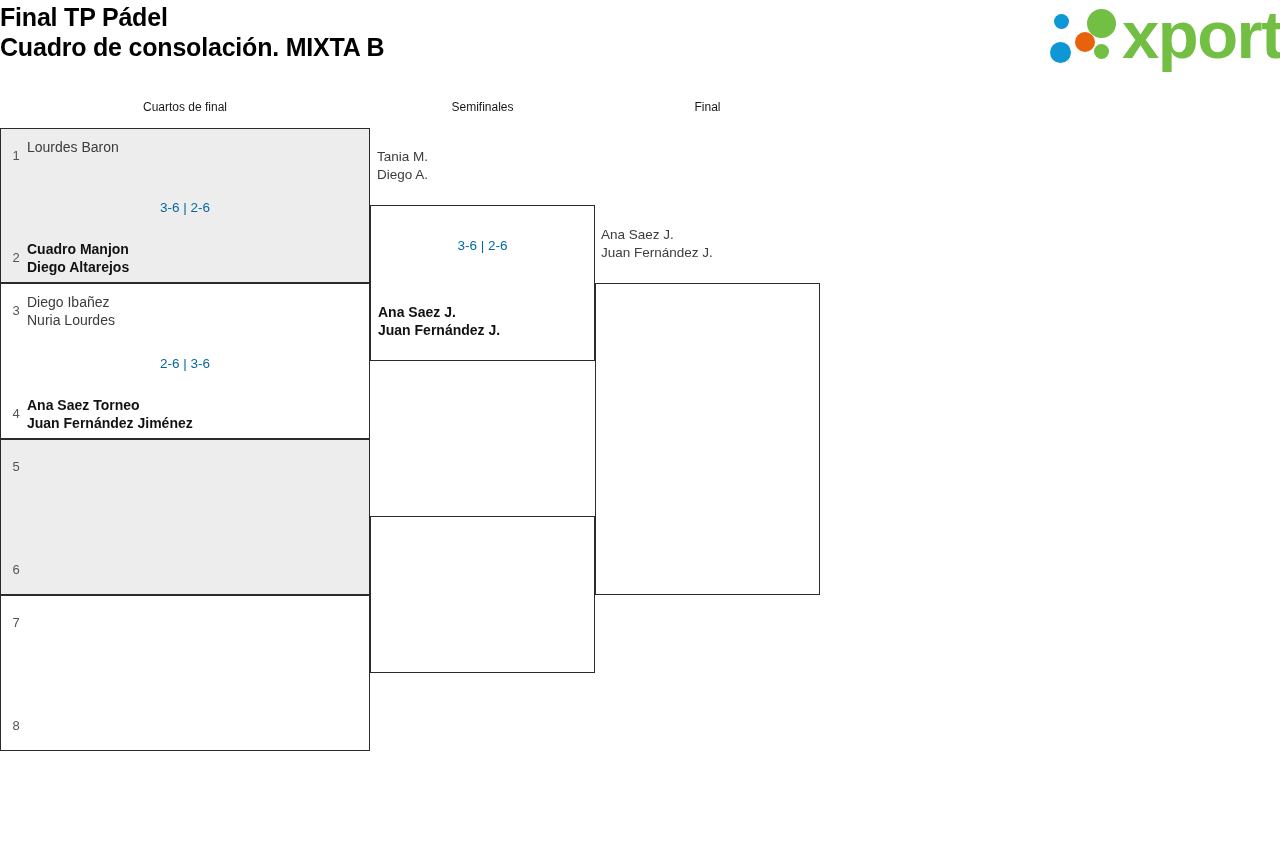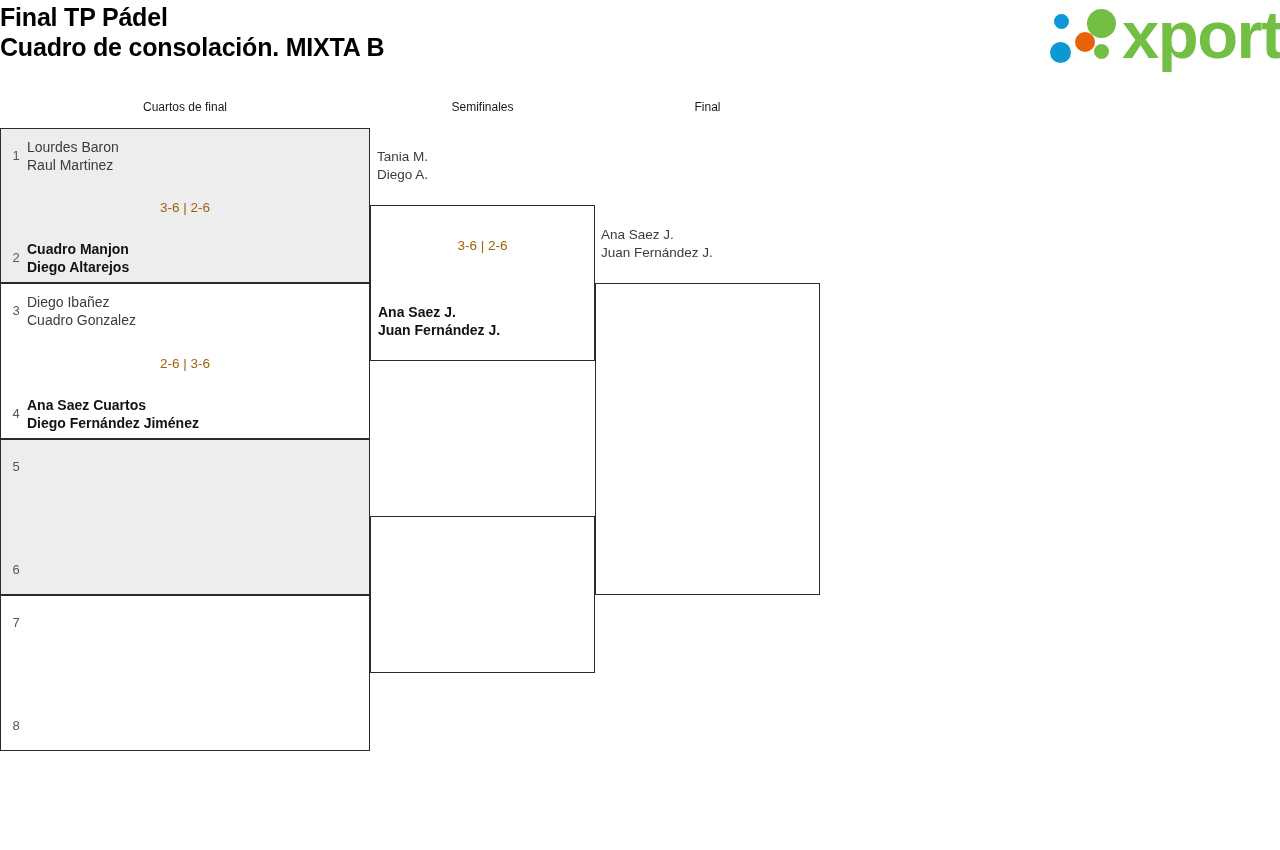--- a/index.html
+++ b/index.html
@@ -53,21 +53,21 @@
   }
   .names {
     position: absolute; left: 26px; right: 6px;
     font-size: 14px; color: #3c3c3c; line-height: 17.5px;
   }
   .names.winner { color: #121212; font-weight: 700; }
   .names .nm { display: block; white-space: nowrap; }
 
   .score {
     position: absolute; left: 0; width: 100%;
-    text-align: center; font-size: 13.5px; color: #a16207;
+    text-align: center; font-size: 13.5px; color: #0369a1;
     line-height: 17px;
   }
   .sf .score, .sf2 .score { font-size: 13.5px; }
 
   
   .feed {
     position: absolute;
     font-size: 13.5px; line-height: 17.5px; color: #3c3c3c;
   }
   .feed .nm { display: block; white-space: nowrap; }
@@ -97,47 +97,46 @@
   <div class="round-head" style="left:370px; top:97px; width:225px;">Semifinales</div>
   <div class="round-head" style="left:595px; top:97px; width:225px;">Final</div>
 
   <div class="bracket">
 
     <div class="match shaded" style="left:0px; top:0px; width:370px; height:155px;">
       <div class="slot" style="top:10px;">
         <span class="seed" style="top:9px;">1</span>
         <span class="names">
           <span class="nm">Lourdes Baron</span>
-          <span class="nm">Raul Martinez</span>
         </span>
       </div>
       <div class="score" style="top:70px;">3-6 | 2-6</div>
       <div class="slot" style="top:112px;">
         <span class="seed" style="top:9px;">2</span>
         <span class="names winner">
           <span class="nm">Cuadro Manjon</span>
           <span class="nm">Diego Altarejos</span>
         </span>
       </div>
     </div>
 
     <div class="match" style="left:0px; top:155px; width:370px; height:156px;">
       <div class="slot" style="top:10px;">
         <span class="seed" style="top:9px;">3</span>
         <span class="names">
           <span class="nm">Diego Ibañez</span>
-          <span class="nm">Cuadro Gonzalez</span>
+          <span class="nm">Nuria Lourdes</span>
         </span>
       </div>
       <div class="score" style="top:71px;">2-6 | 3-6</div>
       <div class="slot" style="top:113px;">
         <span class="seed" style="top:9px;">4</span>
         <span class="names winner">
-          <span class="nm">Ana Saez Cuartos</span>
-          <span class="nm">Diego Fernández Jiménez</span>
+          <span class="nm">Ana Saez Torneo</span>
+          <span class="nm">Juan Fernández Jiménez</span>
         </span>
       </div>
     </div>
 
     <div class="match shaded" style="left:0px; top:311px; width:370px; height:156px;">
       <div class="slot" style="top:10px;">
         <span class="seed" style="top:9px;">5</span>
         <span class="names">
           <span class="nm"></span>
           <span class="nm"></span>

